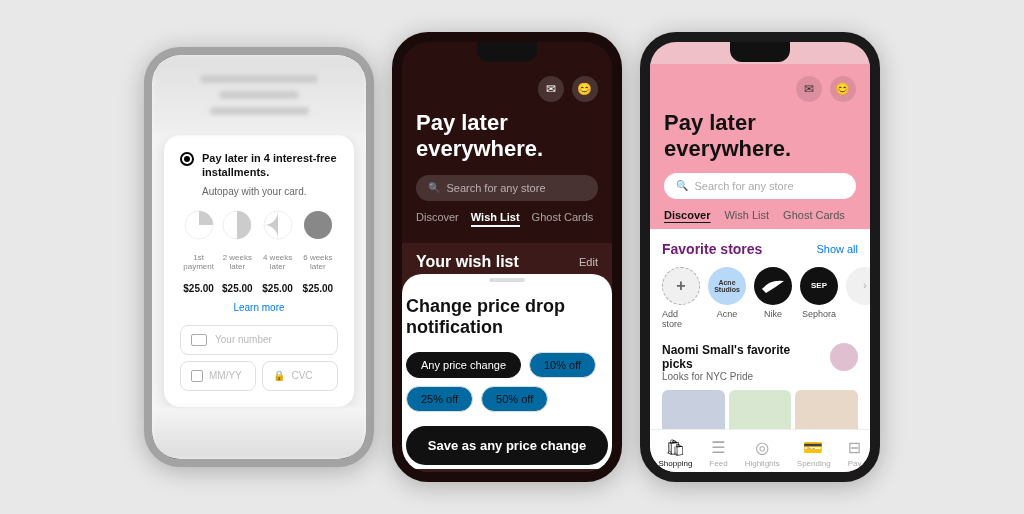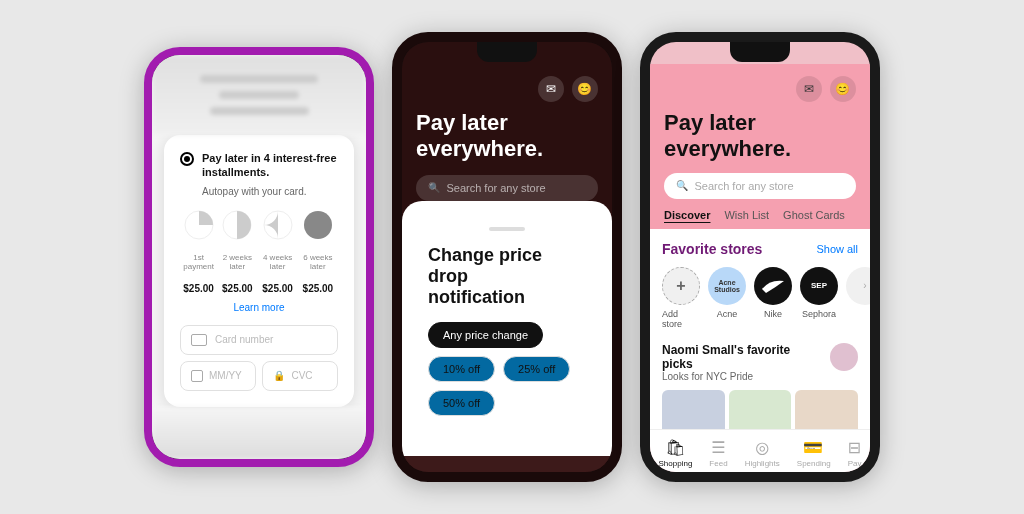--- a/index.html
+++ b/index.html
@@ -31,21 +31,21 @@
       border-radius: 36px;
       overflow: hidden;
       background: #111;
       box-shadow: 0 4px 24px rgba(0,0,0,0.25);
     }
 
     
     .phone1 {
       width: 230px;
       height: 420px;
-      border: 8px solid #a21caf;
+      border: 8px solid #a3a3a3;
     }
 
     .phone1-inner {
       width: 100%;
       height: 100%;
       background: #f5f5f5;
       display: flex;
       flex-direction: column;
       align-items: center;
       overflow: hidden;
@@ -311,26 +311,26 @@
     }
 
     .edit-btn {
       font-size: 11px;
       color: rgba(255,255,255,0.7);
     }
 
     
     .modal-overlay {
       position: absolute;
-      bottom: 16px;
+      bottom: 3px;
       left: 0;
       right: 0;
       background: #fff;
       border-radius: 20px 20px 0 0;
-      padding: 26px;
+      padding: 4px;
       z-index: 10;
     }
 
     .modal-handle {
       width: 36px;
       height: 4px;
       background: #ddd;
       border-radius: 2px;
       margin: 0 auto 14px;
     }
@@ -663,21 +663,21 @@
             </svg>
             <span class="pie-label">6 weeks later</span>
             <span class="pie-amount">$25.00</span>
           </div>
         </div>
 
         <a class="learn-more">Learn more</a>
 
         <div class="card-field">
           <div class="card-icon"></div>
-          <span class="card-field-text">Card number</span>
+          <span class="card-field-text">Your number</span>
         </div>
 
         <div class="card-fields-row">
           <div class="card-field-half">
             <div class="card-icon" style="border:none; width:12px; height:12px; border-radius:2px; border:1px solid #aaa;"></div>
             <span class="card-field-text">MM/YY</span>
           </div>
           <div class="card-field-half">
             <span class="lock-icon">🔒</span>
             <span class="card-field-text">CVC</span>
@@ -724,20 +724,21 @@
 
       <div class="modal-overlay">
         <div class="modal-handle"></div>
         <div class="modal-title">Change price drop<br>notification</div>
         <div class="price-options">
           <button class="price-option selected">Any price change</button>
           <button class="price-option">10% off</button>
           <button class="price-option">25% off</button>
           <button class="price-option">50% off</button>
         </div>
+        <button class="save-btn">Save as any price change</button>
       </div>
     </div>
   </div>
 
   <div class="phone-frame phone3">
     <div class="phone3-inner">
       <div class="phone-notch"></div>
 
       <div class="phone3-header" style="margin-top:22px;">
         <div style="display:flex; justify-content:flex-end; gap:8px; margin-bottom:8px;">

